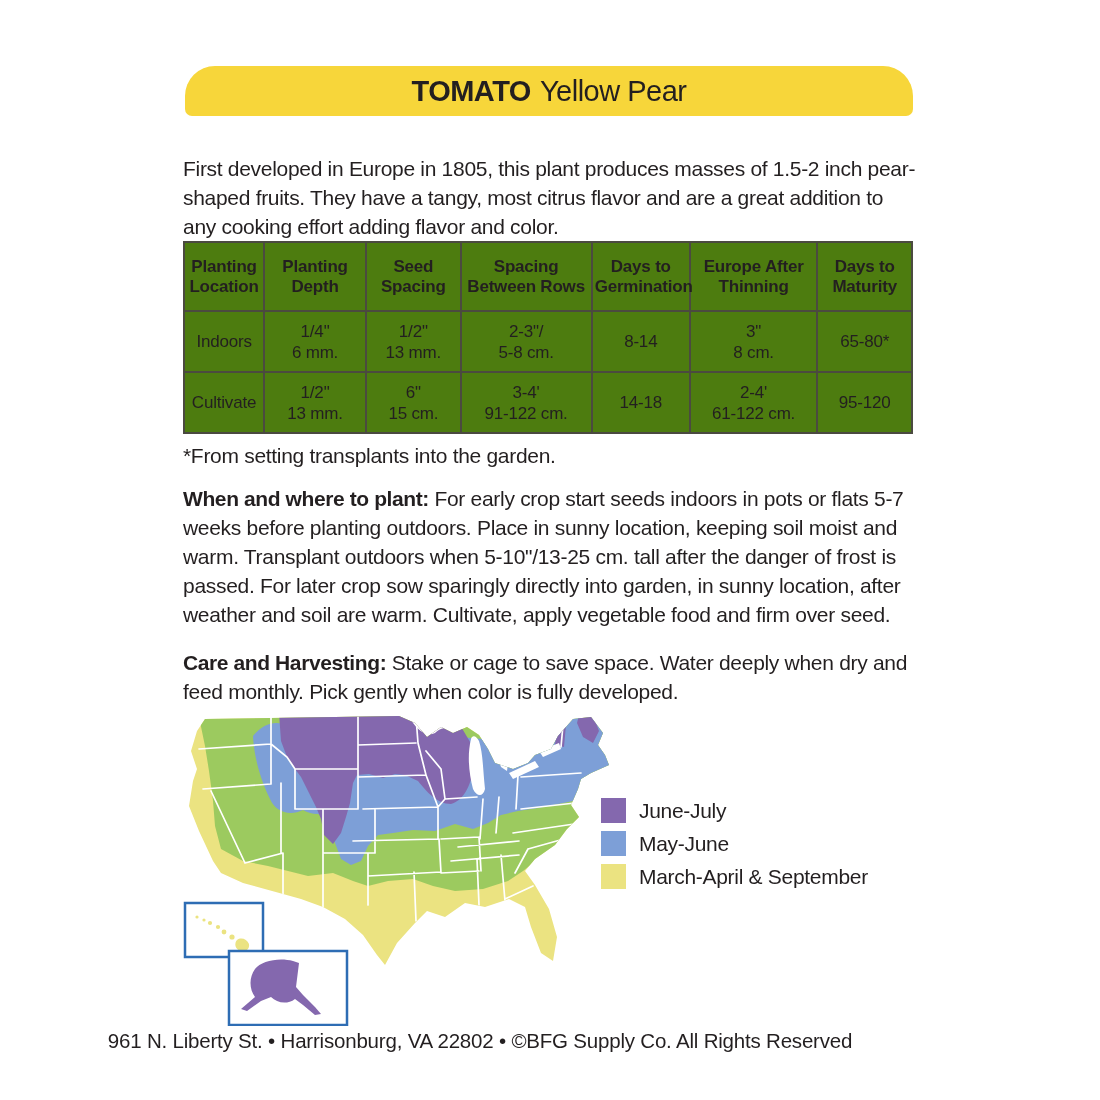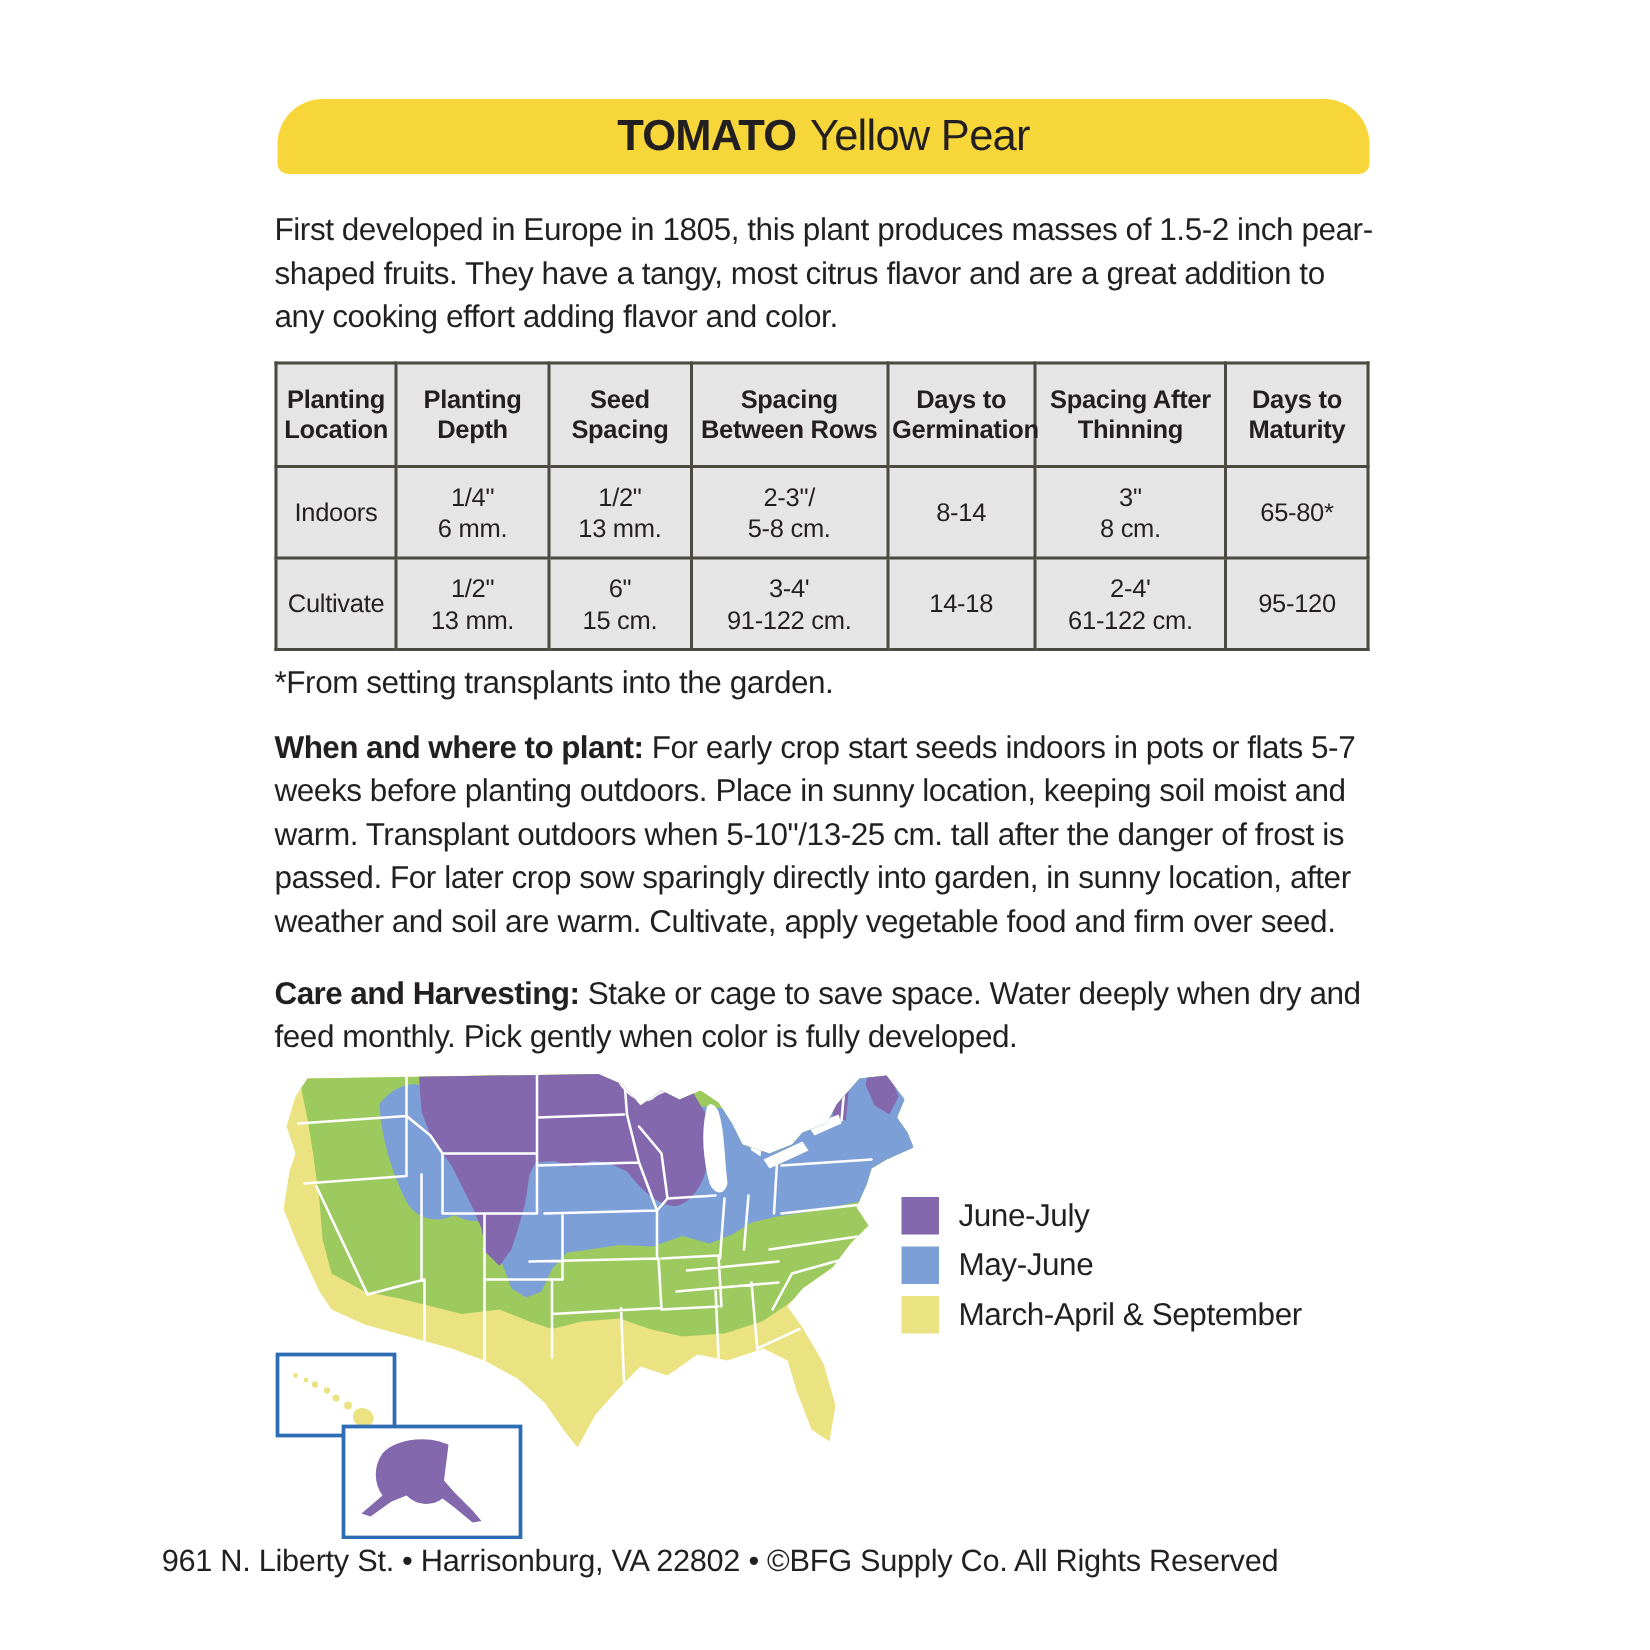--- a/index.html
+++ b/index.html
@@ -11,21 +11,21 @@
   
   .banner{
     left:185px;top:66px;width:728px;height:50px;
     border-radius:30px 30px 7px 7px;
     display:flex;align-items:center;justify-content:center;
   }
   .banner .title{font-size:29px;letter-spacing:-0.5px;}
   .banner .title b{font-weight:bold;margin-right:9px;}
   
   .para{left:183px;width:736px;font-size:21px;line-height:29px;letter-spacing:-0.3px;}
-  .desc{top:139px;}
+  .desc{top:154px;}
   .footnote{top:441px;}
   .when{top:484px;}
   .care{top:648px;}
   .para b{font-weight:bold;letter-spacing:-0.4px;}
   
   table.plant{
     left:183px;top:241px;width:730px;position:absolute;
     border-collapse:collapse;table-layout:fixed;
   }
   table.plant th, table.plant td{
@@ -49,38 +49,38 @@
 <body>
 
 <div class="abs banner" style="background-color: rgb(247, 214, 58);">
   <div class="title">
     <b>TOMATO</b><span>Yellow Pear</span>
   </div>
 </div>
 
 <div class="abs para desc">First developed in Europe in 1805, this plant produces masses of 1.5-2 inch pear-shaped fruits.  They have a tangy, most citrus flavor and are a great addition to any cooking effort adding flavor and color.</div>
 
-<table class="plant" style="background-color: #e5e5e5;">
+<table class="plant" style="background-color: #4d7c0f;">
   <colgroup>
     <col style="width:11%">
       <col style="width:14%">
       <col style="width:13%">
     <col style="width:18%">
       <col style="width:13.5%">
       <col style="width:17.5%">
       <col style="width:13%">
   </colgroup>
   <tbody>
       <tr>
     <th>Planting Location</th>
     <th>Planting Depth</th>
     <th>Seed Spacing</th>
     <th>Spacing Between Rows</th>
     <th>Days to Germination</th>
-    <th>Spacing After Thinning</th>
+    <th>Europe After Thinning</th>
     <th>Days to Maturity</th>
   </tr>
   <tr>
     <td>
           <div>Indoors</div>
         </td>
     <td>
           <div>1/4"</div>
           <div>6 mm.</div>
         </td>

